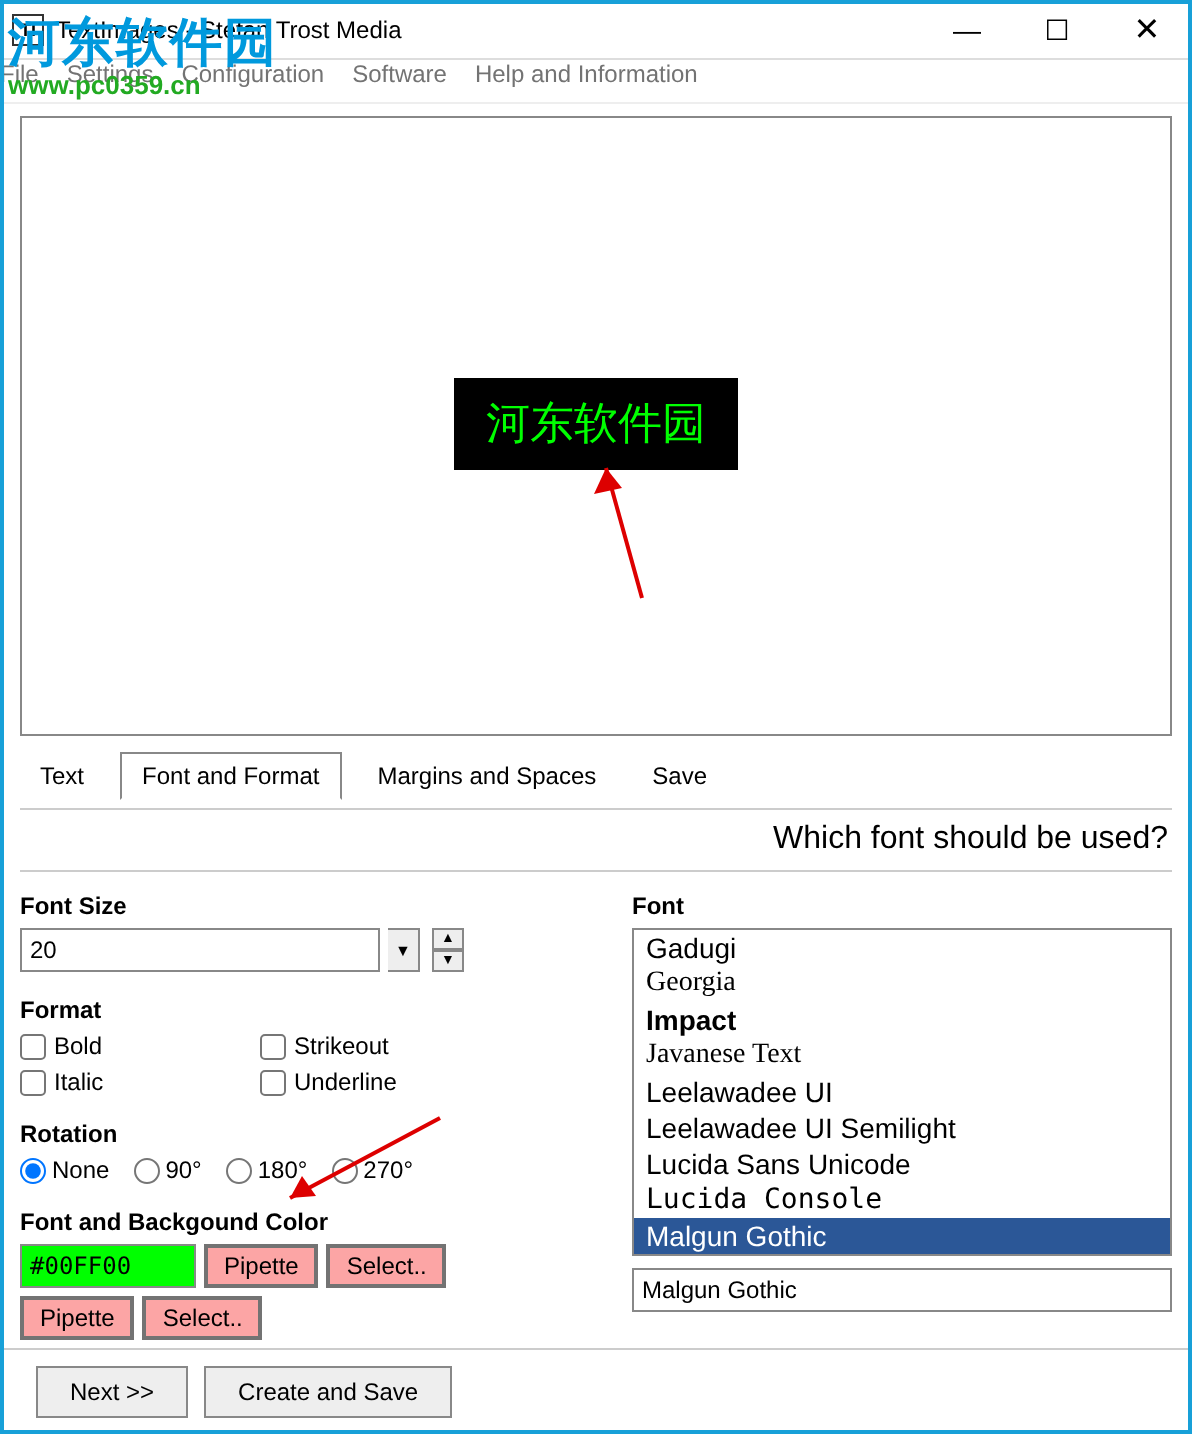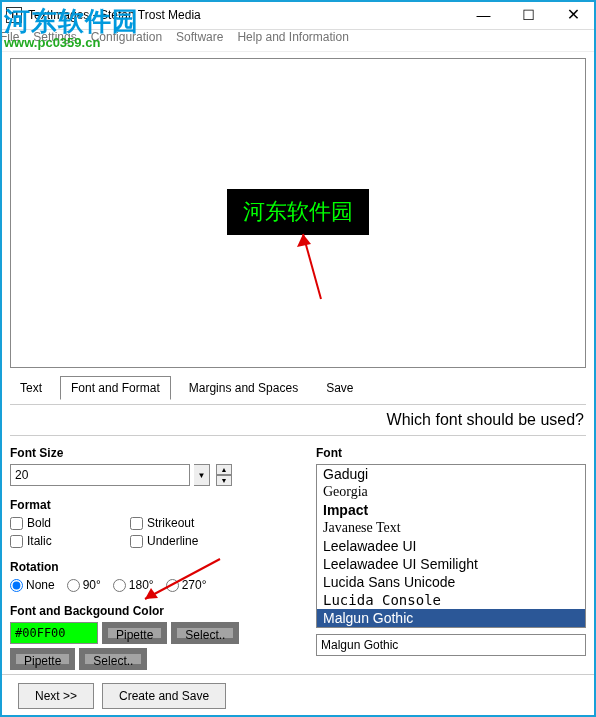--- a/index.html
+++ b/index.html
@@ -49,21 +49,21 @@
 .rotation-row { display: flex; gap: 12px; margin-top: 4px; position: relative; }
 .radio-item { display: flex; align-items: center; gap: 3px; font-size: 12px; }
 .radio-item input { width: 13px; height: 13px; }
 
 .arrow2-svg { position: absolute; left: 130px; top: -24px; pointer-events: none; }
 
 .color-row { display: flex; gap: 4px; align-items: center; margin-bottom: 4px; }
 .color-input { width: 88px; height: 22px; border: 1px solid #888; padding: 0 4px; font-family: monospace; font-size: 12px; }
 .color-input.green { background: #00ff00; color: #000000; }
 .color-input.black { background: #000; color: #fff; }
-.btn-small { height: 22px; padding: 0 8px; border: 6px solid #737373; background: #a3a3a3; font-size: 12px; cursor: pointer; }
+.btn-small { height: 22px; padding: 0 8px; border: 2px solid #737373; background: #fca5a5; font-size: 12px; cursor: pointer; }
 
 .font-list { width: 100%; height: 164px; border: 1px solid #888; overflow-y: scroll; background: #fff; margin-top: 2px; }
 .font-item { padding: 1px 6px; font-size: 14px; cursor: pointer; }
 .font-item.selected { background: #2b5797; color: #fff; }
 .font-georgia { font-family: Georgia, serif; }
 .font-impact { font-family: Impact, sans-serif; font-weight: bold; }
 .font-javanese { font-family: serif; }
 .font-lucida-console { font-family: "Lucida Console", monospace; }
 .font-lucida-sans { font-family: "Lucida Sans Unicode", sans-serif; }
 

